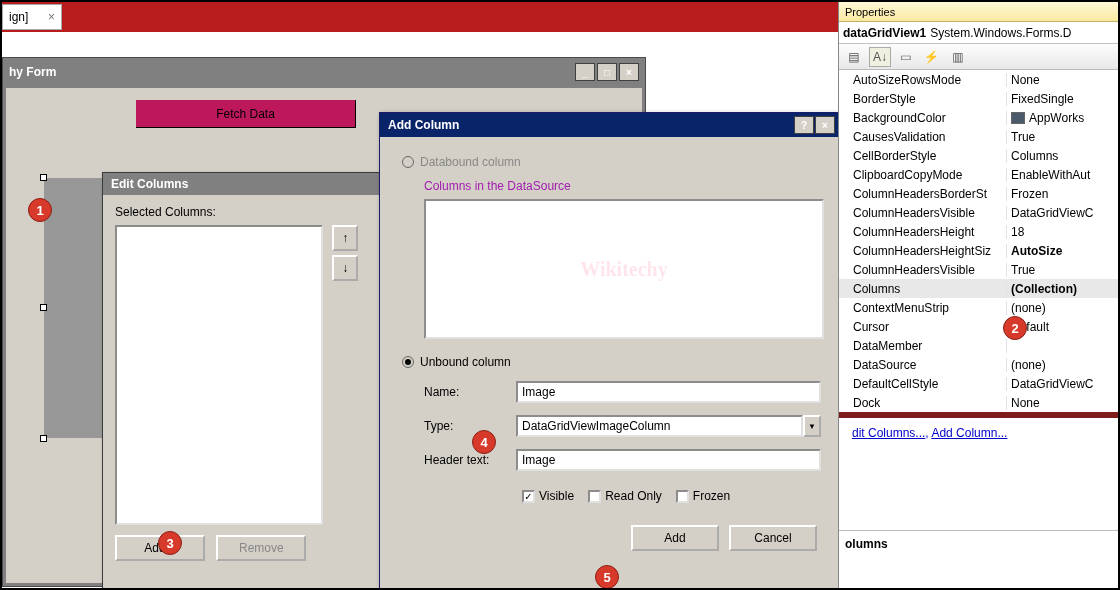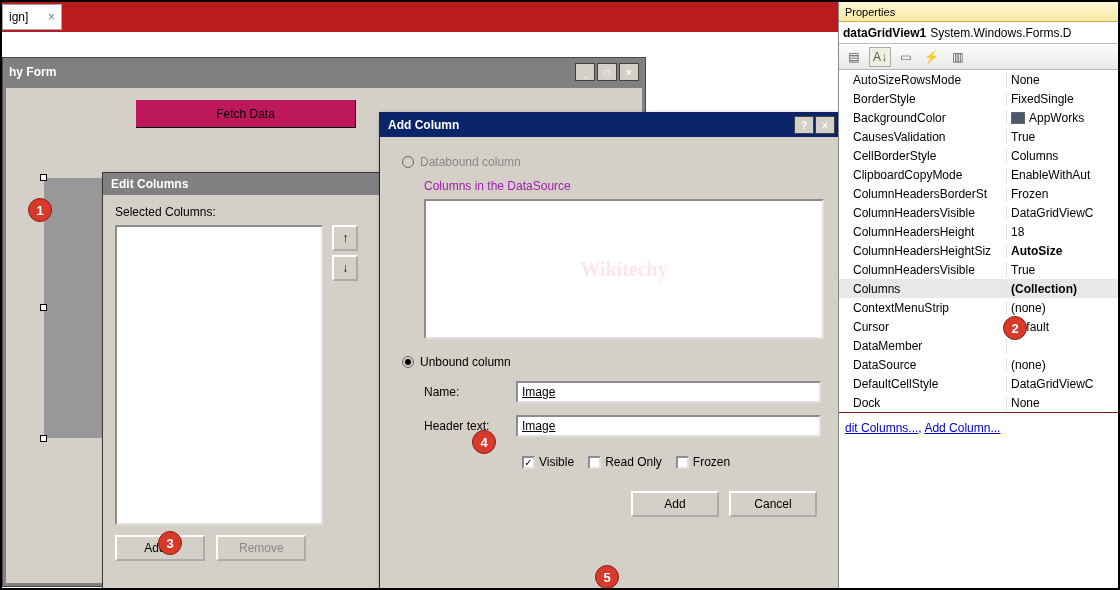--- a/index.html
+++ b/index.html
@@ -46,21 +46,21 @@
 .add-body { padding: 18px 22px; }
 .radio-row { display: flex; align-items: center; gap: 6px; margin-bottom: 10px; color: #888; }
 .radio-row.active { color: #000; }
 .radio-circle { width: 12px; height: 12px; border: 1px solid #666; border-radius: 50%; display: flex; align-items: center; justify-content: center; }
 .radio-dot { width: 6px; height: 6px; background: #000; border-radius: 50%; }
 .ds-label { margin-left: 22px; margin-bottom: 6px; color: #a21caf; }
 .ds-list { margin-left: 22px; width: 400px; height: 140px; background: #fff; border: 2px inset #e0e0e0; position: relative; }
 .watermark { position: absolute; left: 50%; top: 50%; transform: translate(-50%,-50%); font-family: "Comic Sans MS", cursive; font-size: 20px; color: rgba(255,80,120,.15); font-weight: bold; }
 .field-row { display: flex; align-items: center; margin: 12px 0 0 22px; }
 .field-row label { width: 92px; }
-.field-input { flex: 1; height: 22px; background: #fff; border: 2px inset #e0e0e0; padding: 0 4px; max-width: 310px; text-decoration: underline; }
+.field-input { flex: 1; height: 22px; background: #fff; border: 2px inset #e0e0e0; padding: 0 4px; max-width: 310px; }
 .combo { display: flex; max-width: 312px; }
 .combo .field-input { flex: 1; }
 .combo-btn { width: 18px; height: 22px; background: #d4d0c8; border: 2px outset #fff; display: flex; align-items: center; justify-content: center; font-size: 8px; }
 .check-row { margin: 18px 0 0 120px; display: flex; gap: 14px; }
 .check-item { display: flex; align-items: center; gap: 4px; }
 .check-box { width: 13px; height: 13px; background: #fff; border: 2px inset #e0e0e0; display: flex; align-items: center; justify-content: center; font-size: 10px; }
 .dlg-btn-row { margin: 22px 0 0 0; display: flex; justify-content: flex-end; gap: 10px; padding-right: 4px; }
 .dlg-btn { width: 88px; height: 26px; background: #d4d0c8; border: 2px outset #fff; }
 
 
@@ -71,21 +71,21 @@
 .props-toolbar { height: 26px; background: linear-gradient(#fdfdfd,#e8e8e8); border-bottom: 1px solid #bbb; display: flex; align-items: center; padding: 0 4px; gap: 4px; }
 .props-toolbar .tbtn { width: 22px; height: 20px; border: 1px solid transparent; display: flex; align-items: center; justify-content: center; color: #555; }
 .props-toolbar .tbtn.active { border: 1px solid #aaa; background: #f0f0e0; }
 .props-grid { max-height: 400px; overflow: hidden; position: relative; }
 .prow { display: flex; height: 19px; align-items: center; }
 .prow .pn { width: 168px; padding-left: 14px; border-right: 1px solid #e2e2e2; white-space: nowrap; overflow: hidden; }
 .prow .pv { flex: 1; padding-left: 4px; display: flex; align-items: center; gap: 4px; white-space: nowrap; overflow: hidden; }
 .prow.sel { background: #e8e8e8; }
 .prow .pv b { font-weight: bold; }
 .color-swatch { width: 14px; height: 12px; background: #4a5a6a; border: 1px solid #666; }
-.props-links { padding: 8px 6px; border-top: 1px solid #7f1d1d; color: #0000cc; }
+.props-links { padding: 8px 13px; border-top: 6px solid #7f1d1d; color: #0000cc; }
 .props-links a { color: #0000cc; text-decoration: underline; cursor: pointer; }
 .props-desc { position: absolute; bottom: 0; left: 0; right: 0; height: 60px; border-top: 1px solid #bbb; padding: 6px; }
 .props-desc b { display: block; margin-bottom: 2px; }
 
 
 .callout { position: absolute; width: 24px; height: 24px; background: #d73a2a; border-radius: 50%; color: #fff; font-weight: bold; display: flex; align-items: center; justify-content: center; border: 1px solid #8a1f14; font-size: 13px; z-index: 100; }
 .c1 { left: 26px; top: 196px; }
 .c2 { left: 1001px; top: 314px; }
 .c3 { left: 156px; top: 529px; }
 .c4 { left: 470px; top: 428px; }
@@ -167,20 +167,27 @@
       <span class="radio-circle">
           <span class="radio-dot"></span>
         </span>
       <span>Unbound column</span>
     </div>
     <div class="field-row">
       <label>Name:</label>
       <input class="field-input" value="Image" style="">
     </div>
     <div class="field-row">
+      <label>Type:</label>
+      <div class="combo" style="flex:1">
+        <input class="field-input" value="DataGridViewImageColumn" style="">
+        <div class="combo-btn">▼</div>
+      </div>
+    </div>
+    <div class="field-row">
       <label>Header text:</label>
       <input class="field-input" value="Image" style="">
     </div>
     <div class="check-row">
       <div class="check-item">
         <span class="check-box">✓</span>
         <span>Visible</span>
       </div>
       <div class="check-item">
         <span class="check-box"></span>
@@ -319,19 +326,22 @@
         <div class="pn">Dock</div>
         <div class="pv">
           <span>None</span>
         </div>
       </div>
     </div>
   <div class="props-links">
     <a>dit Columns...</a>,
     <a>Add Column...</a>
   </div>
+  <div class="props-desc">
+    <b>olumns</b>
+  </div>
 </div>
 
 <div class="callout c1">1</div>
 <div class="callout c2">2</div>
 <div class="callout c3">3</div>
 <div class="callout c4">4</div>
 <div class="callout c5">5</div>
 
 </body></html>

